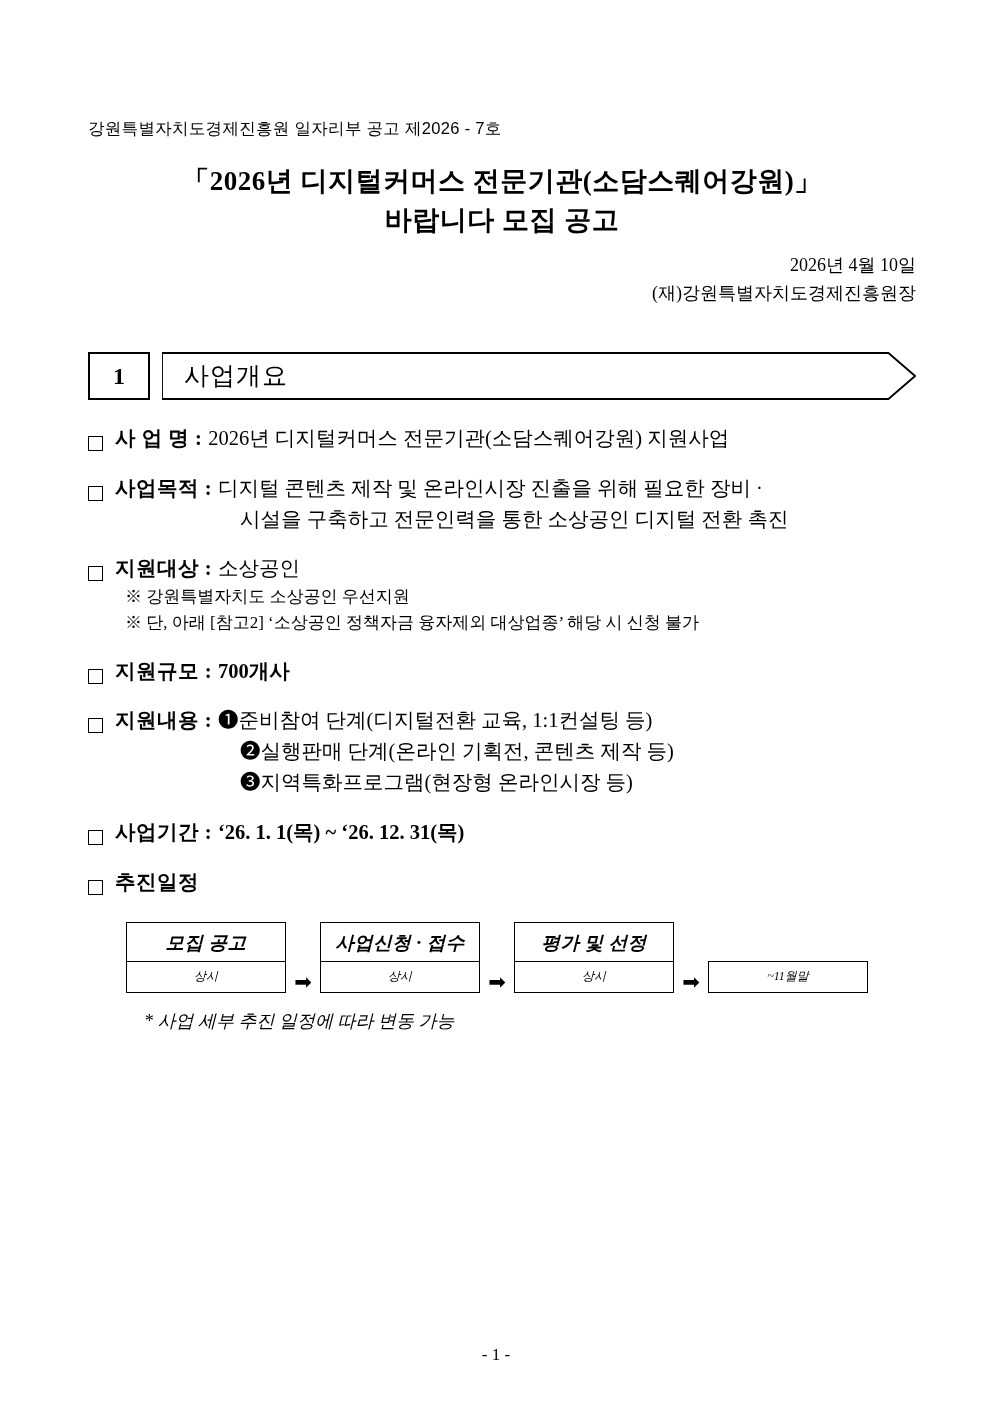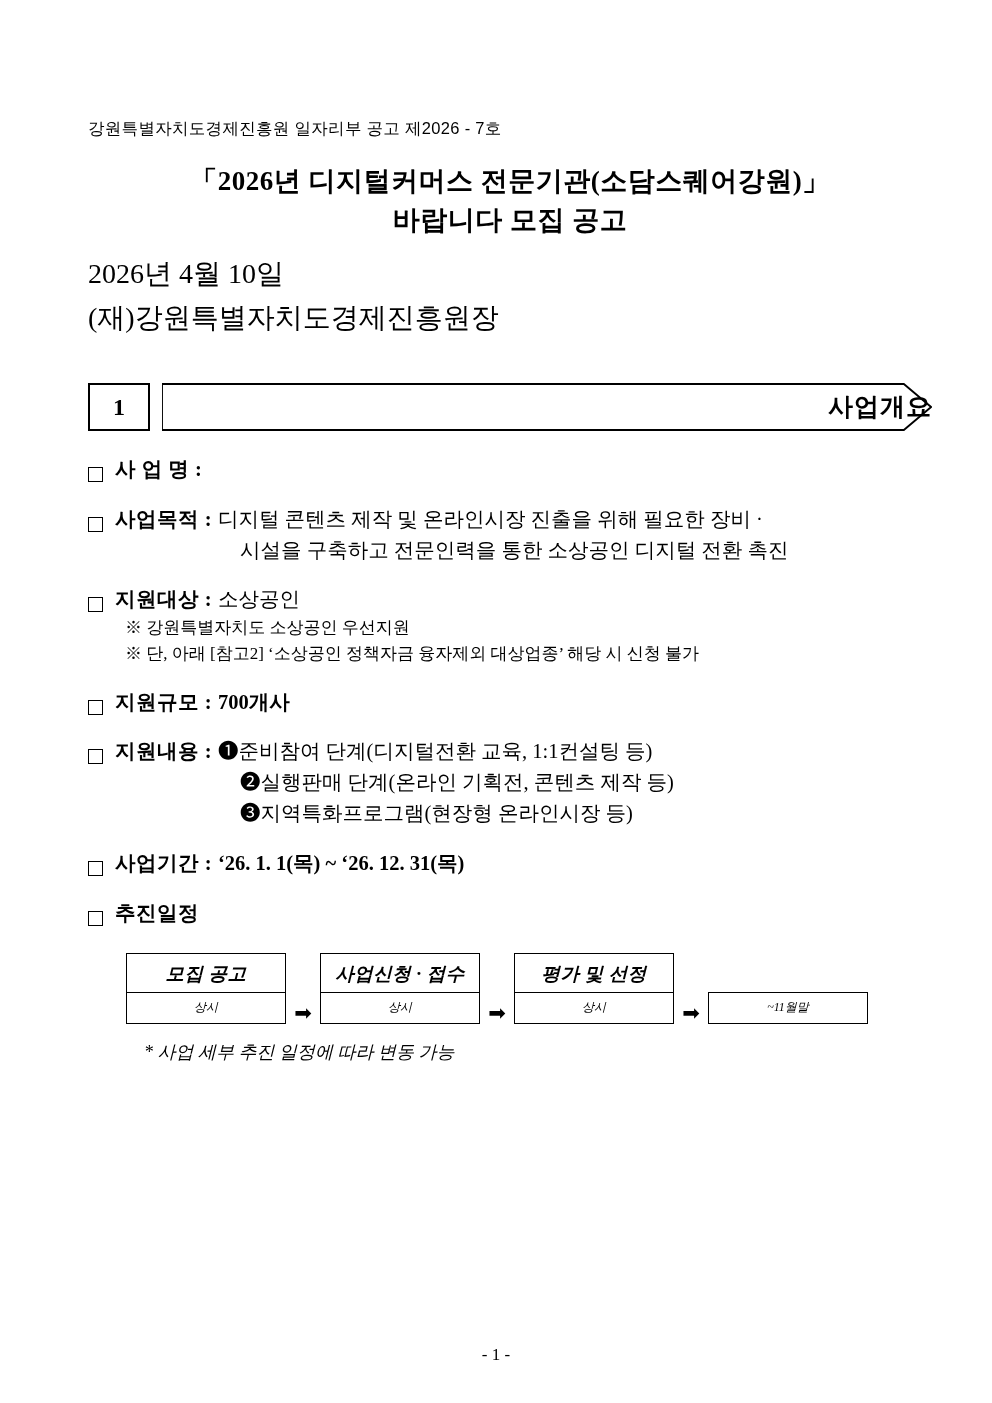--- a/index.html
+++ b/index.html
@@ -12,21 +12,21 @@
     height: 1403px;
     font-family: "Liberation Serif", "DejaVu Serif", serif;
     color: #000000;
     position: relative;
   }
   .page {
     position: relative;
     width: 992px;
     height: 1403px;
     box-sizing: border-box;
-    padding: 118px 60px 40px 88px;
+    padding: 118px 76px 40px 88px;
   }
 
   
   .doc-number {
     font-size: 16.5px;
     letter-spacing: 0.3px;
     margin: 0 0 22px 0;
     font-family: "Liberation Sans", "DejaVu Sans", sans-serif;
     font-weight: 400;
   }
@@ -46,22 +46,22 @@
   
   .intro {
     margin-top: 34px;
     font-size: 20.5px;
     line-height: 1.62;
     text-align: justify;
     text-indent: 28px;
   }
   .sign-block {
     margin-top: 12px;
-    text-align: left;
-    font-size: 28px;
+    text-align: right;
+    font-size: 18px;
     line-height: 1.55;
   }
 
   
   .section-head {
     display: flex;
     align-items: stretch;
     margin-top: 44px;
     margin-bottom: 24px;
     height: 48px;
@@ -85,25 +85,24 @@
   .sec-banner svg {
     position: absolute;
     inset: 0;
     width: 100%;
     height: 100%;
   }
   .sec-banner .sec-title {
     position: relative;
     z-index: 2;
     font-size: 25px;
-    font-weight: bold;
+    font-weight: normal;
     line-height: 48px;
     padding-left: 22px;
     letter-spacing: 1px;
-    text-align: right;
   }
 
   
   .item {
     margin-top: 20px;
   }
   .item-row {
     display: flex;
     align-items: center;
     font-size: 20.5px;
@@ -219,20 +218,21 @@
         <polygon points="0,1 790,1 819,24 790,47 0,47" fill="#ffffff" stroke="#000000" stroke-width="2"></polygon>
       </svg>
       <div class="sec-title">사업개요</div>
     </div>
   </div>
 
   <div class="item">
     <div class="item-row">
       <span class="sq"></span>
       <span class="label">사 업 명 :</span>
+      <span class="value">2026년 디지털커머스 전문기관(소담스퀘어강원) 지원사업</span>
     </div>
   </div>
 
   <div class="item">
     <div class="item-row">
       <span class="sq"></span>
       <span class="label">사업목적 :</span>
       <span class="value">디지털 콘텐츠 제작 및 온라인시장 진출을 위해 필요한 장비 ·</span>
     </div>
     <div class="cont-line">시설을 구축하고 전문인력을 통한 소상공인 디지털 전환 촉진</div>

